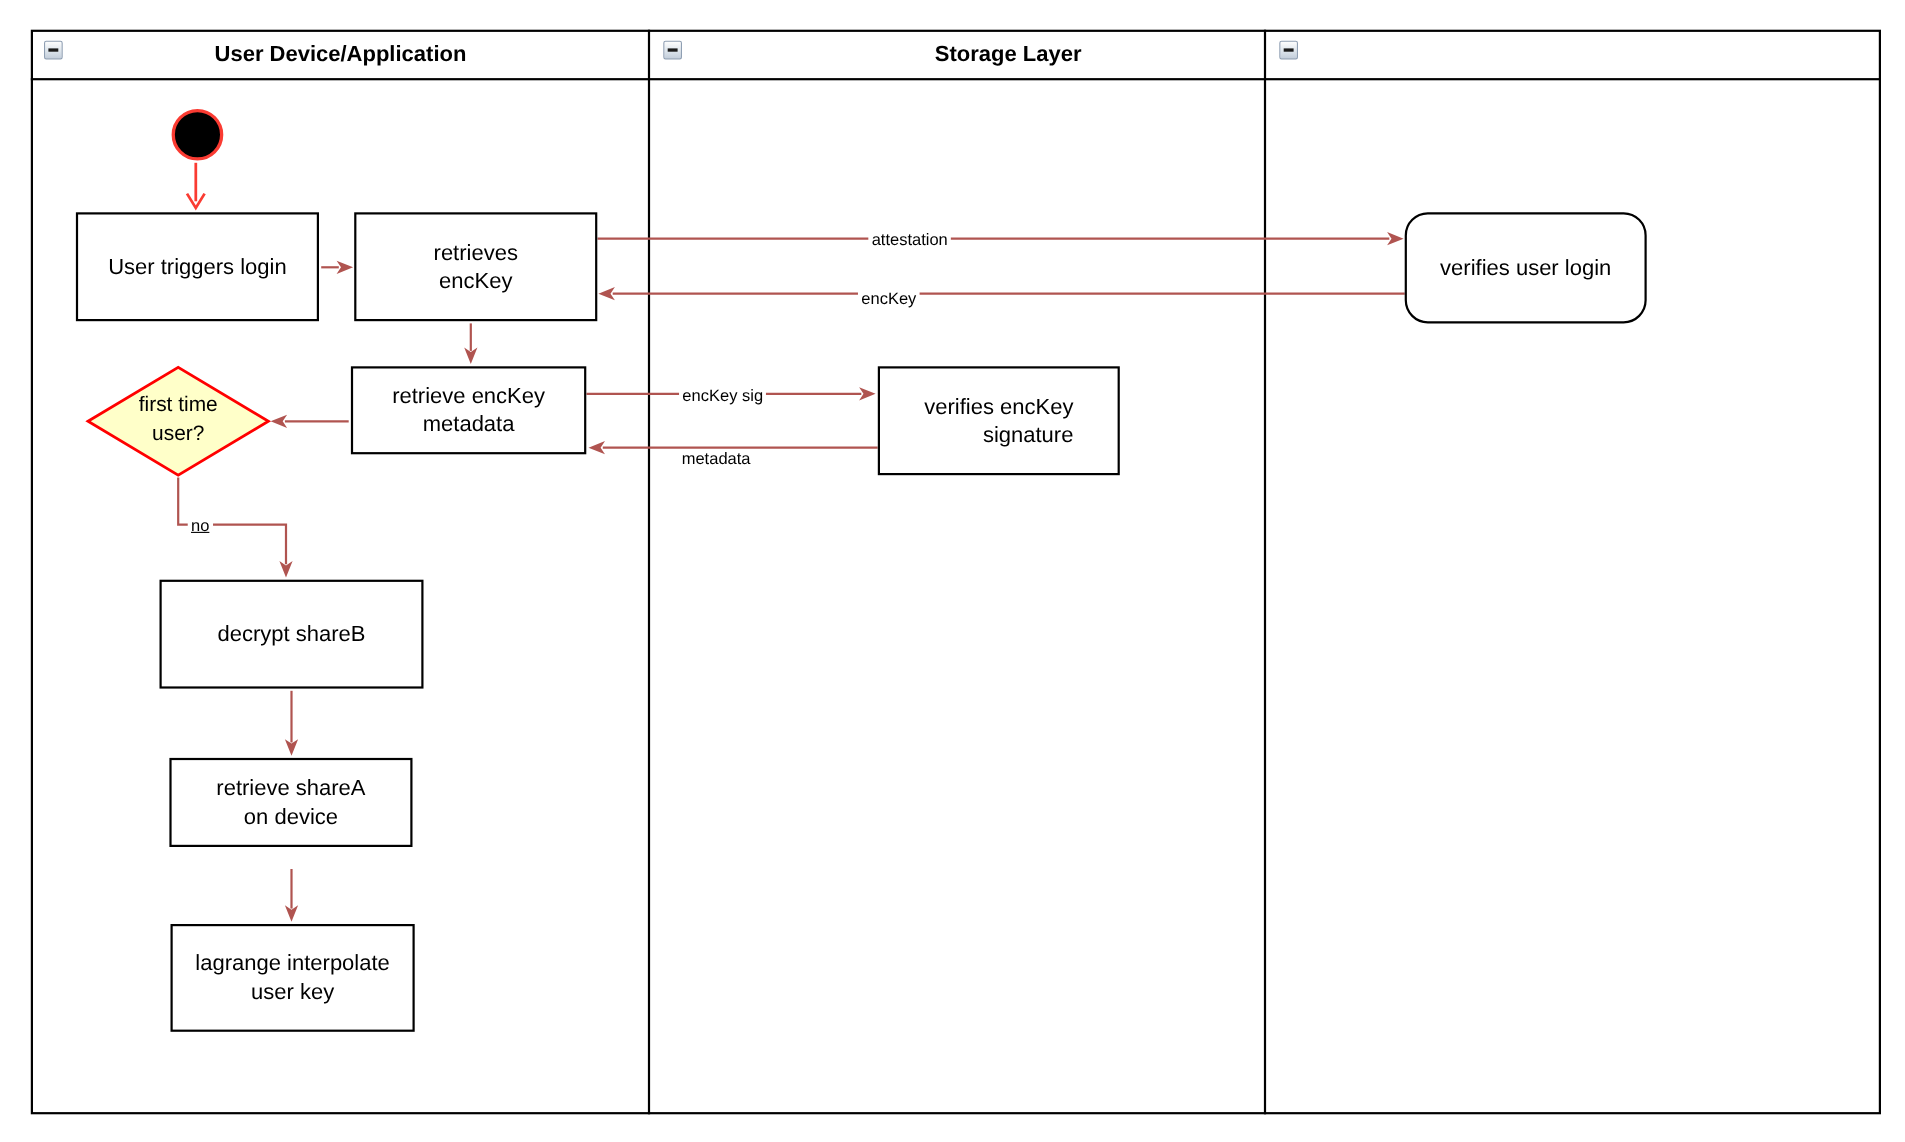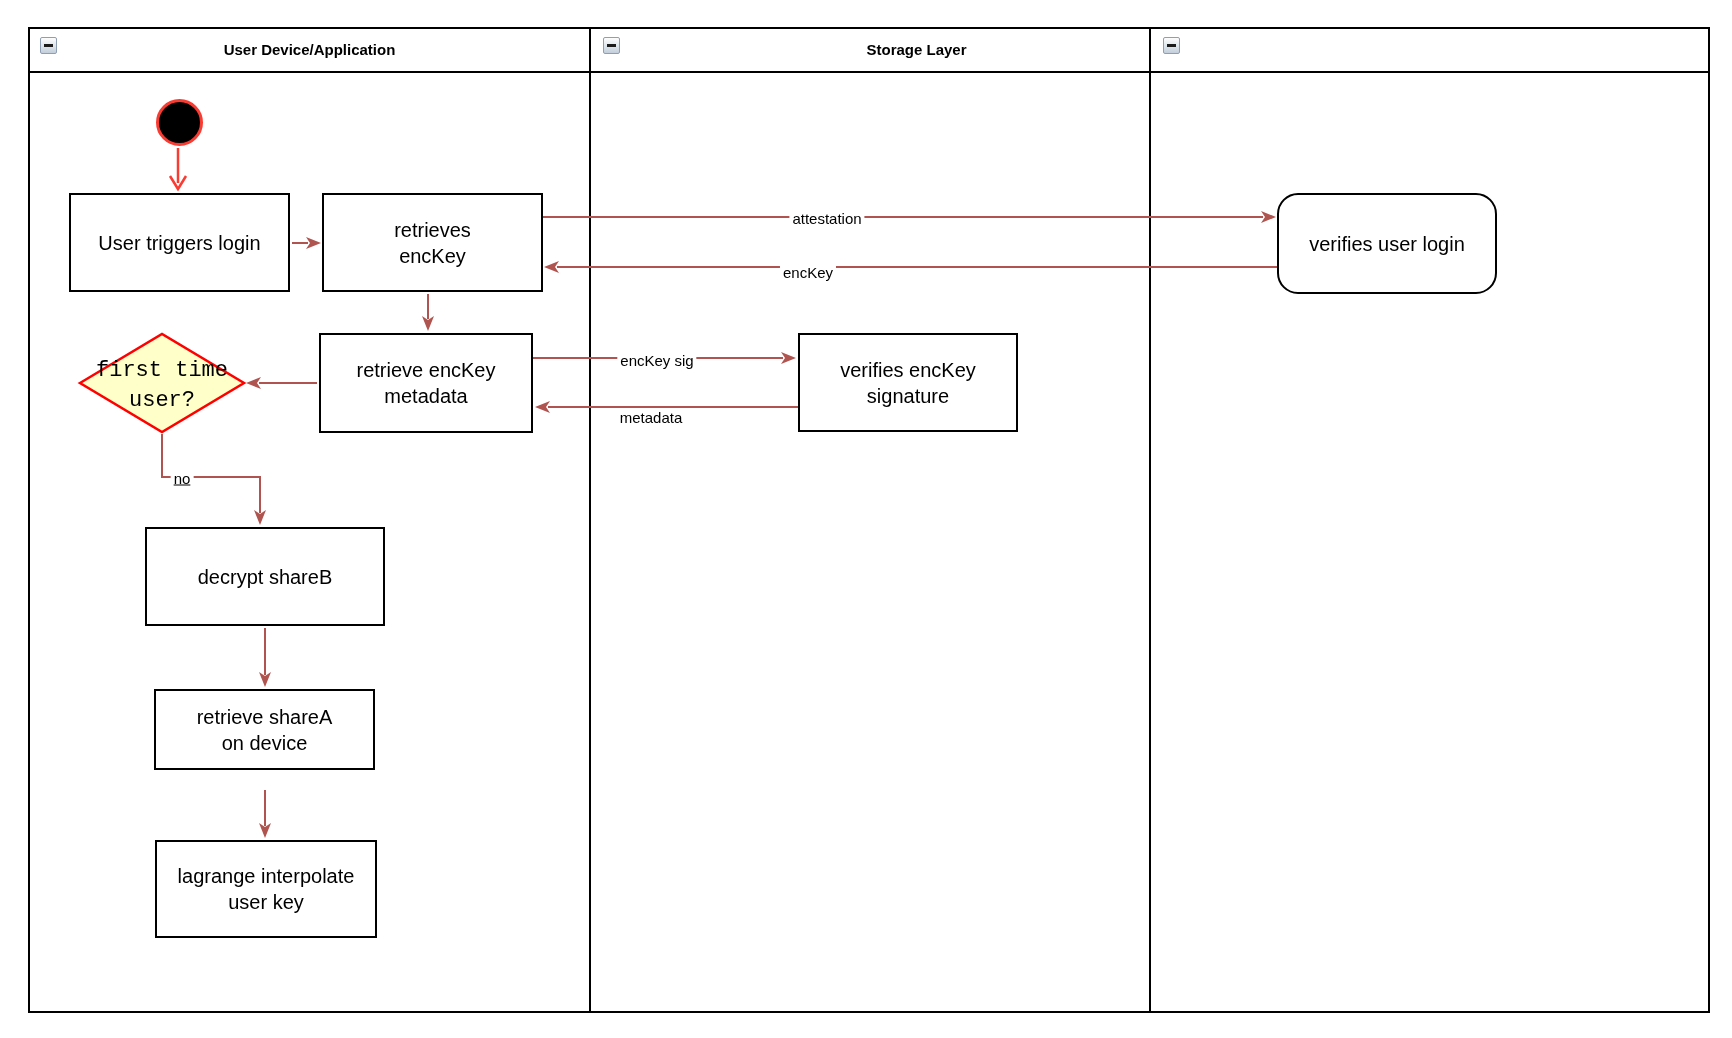--- a/index.html
+++ b/index.html
@@ -9,21 +9,21 @@
     font-family:"Liberation Sans", sans-serif; color:#000;
   }
   .frame {
     position:absolute; left:28px; top:27px; width:1678px; height:982px;
     border:2px solid #000;
   }
   .vdiv { position:absolute; top:27px; width:2px; height:986px; background:#000; }
   .hdr-line { position:absolute; left:28px; top:71px; width:1682px; height:2px; background:#000; }
   .lane-title {
     position:absolute; top:27px; height:45px; line-height:45px;
-    font-size:15px; font-weight:bold; text-align:center;
+    font-size:20px; font-weight:bold; text-align:center;
   }
   .collapse {
     position:absolute; width:17px; height:17px; top:37px;
     background:linear-gradient(180deg,#fdfdfd 0%,#dde5ec 55%,#c3cedb 100%);
     border:1px solid #8f9fb3; border-radius:2px;
     display:flex; align-items:center; justify-content:center;
     box-sizing:border-box; cursor:pointer;
   }
   .collapse .bar { width:9px; height:3px; background:#1b1b1b; }
   .node {
@@ -32,21 +32,21 @@
     text-align:center; white-space:pre-line;
     font-size:20px; line-height:1.3; box-sizing:border-box;
   }
   .start {
     position:absolute; left:156px; top:99px; width:41px; height:41px;
     background:#000; border:3px solid #fa3b32; border-radius:50%;
   }
   .decision { position:absolute; left:70px; top:324px; width:184px; height:118px; }
   .decision-label {
     position:absolute; left:80px; top:356px; width:164px;
-    text-align:center; font-size:22px; line-height:1.35; white-space:pre-line;font-family:Liberation Mono, monospace;
+    text-align:center; font-size:19px; line-height:1.35; white-space:pre-line;
   }
   .wires { position:absolute; left:0; top:0; pointer-events:none; }
   .edge-label {
     position:absolute; transform:translate(-50%,-50%);
     font-size:15px; background:#fff; padding:0 3px; white-space:nowrap;
   }
 </style>
 </head>
 <body>
 
@@ -113,24 +113,24 @@
     <svg width="184" height="118" viewBox="0 0 184 118">
       <polygon points="10,59 92,10 174,59 92,108" fill="#FFFFC9" stroke="#FF0000" stroke-width="2.5"></polygon>
     </svg>
   </div>
   <div class="decision-label">first time
 user?</div>
 
   <div class="node" style="left:69px;  top:193px; width:221px; height:99px;">User triggers login</div>
   <div class="node" style="left:322px; top:193px; width:221px; height:99px;">retrieves
 encKey</div>
-  <div class="node" style="left:319px; top:333px; width:214px; height:100px;">retrieve encKey
+  <div class="node" style="left:319px; top:333px; width:214px; height:80px;">retrieve encKey
 metadata</div>
   <div class="node" style="left:145px; top:527px; width:240px; height:99px;">decrypt shareB</div>
   <div class="node" style="left:154px; top:689px; width:221px; height:81px;">retrieve shareA
 on device</div>
   <div class="node" style="left:155px; top:840px; width:222px; height:98px;">lagrange interpolate
 user key</div>
-  <div class="node" style="left:798px; top:333px; width:220px; height:99px;">verifies encKey
+  <div class="node" style="left:798px; top:333px; width:220px; height:99px;text-align:right;">verifies encKey
 signature</div>
   <div class="node" style="left:1277px;top:193px; width:220px; height:101px;border-radius:21px;">verifies user login</div>
 
 </div>
 
 </body></html>

